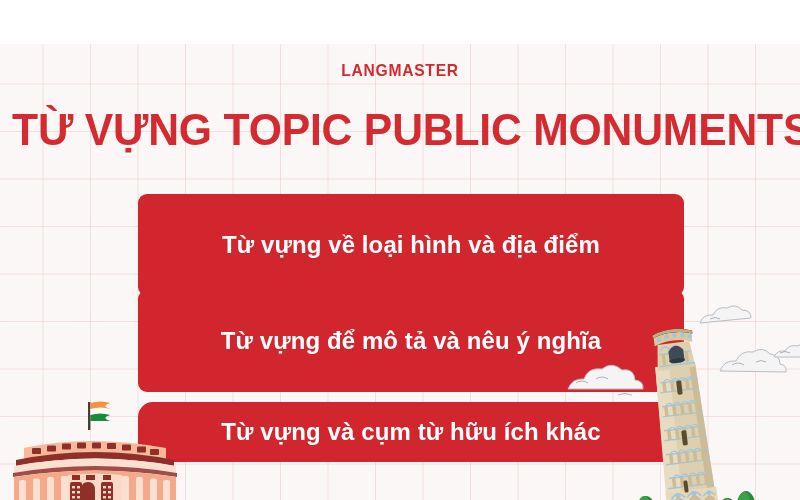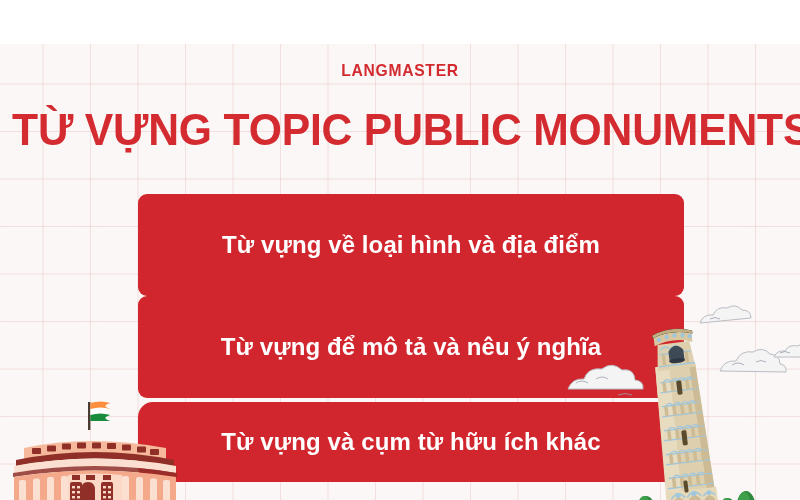--- a/index.html
+++ b/index.html
@@ -63,22 +63,22 @@
     z-index:6;
   }
   .banner-text {
     color:#ffffff;
     font-size:24px;
     font-weight:bold;
     letter-spacing:0.1px;
     white-space:nowrap;
   }
   #banner-0 { top:150px; }
-  #banner-1 { top:252px; }
-  #banner-2 { top:358px; height:80px; border-radius:15px; }
+  #banner-1 { top:246px; }
+  #banner-2 { top:358px; height:60px; border-radius:15px; }
 
   
   #parliament {
     position:absolute;
     left:2px; bottom:6px;
     width:186px; height:140px;
     z-index:8;
   }
 
   

